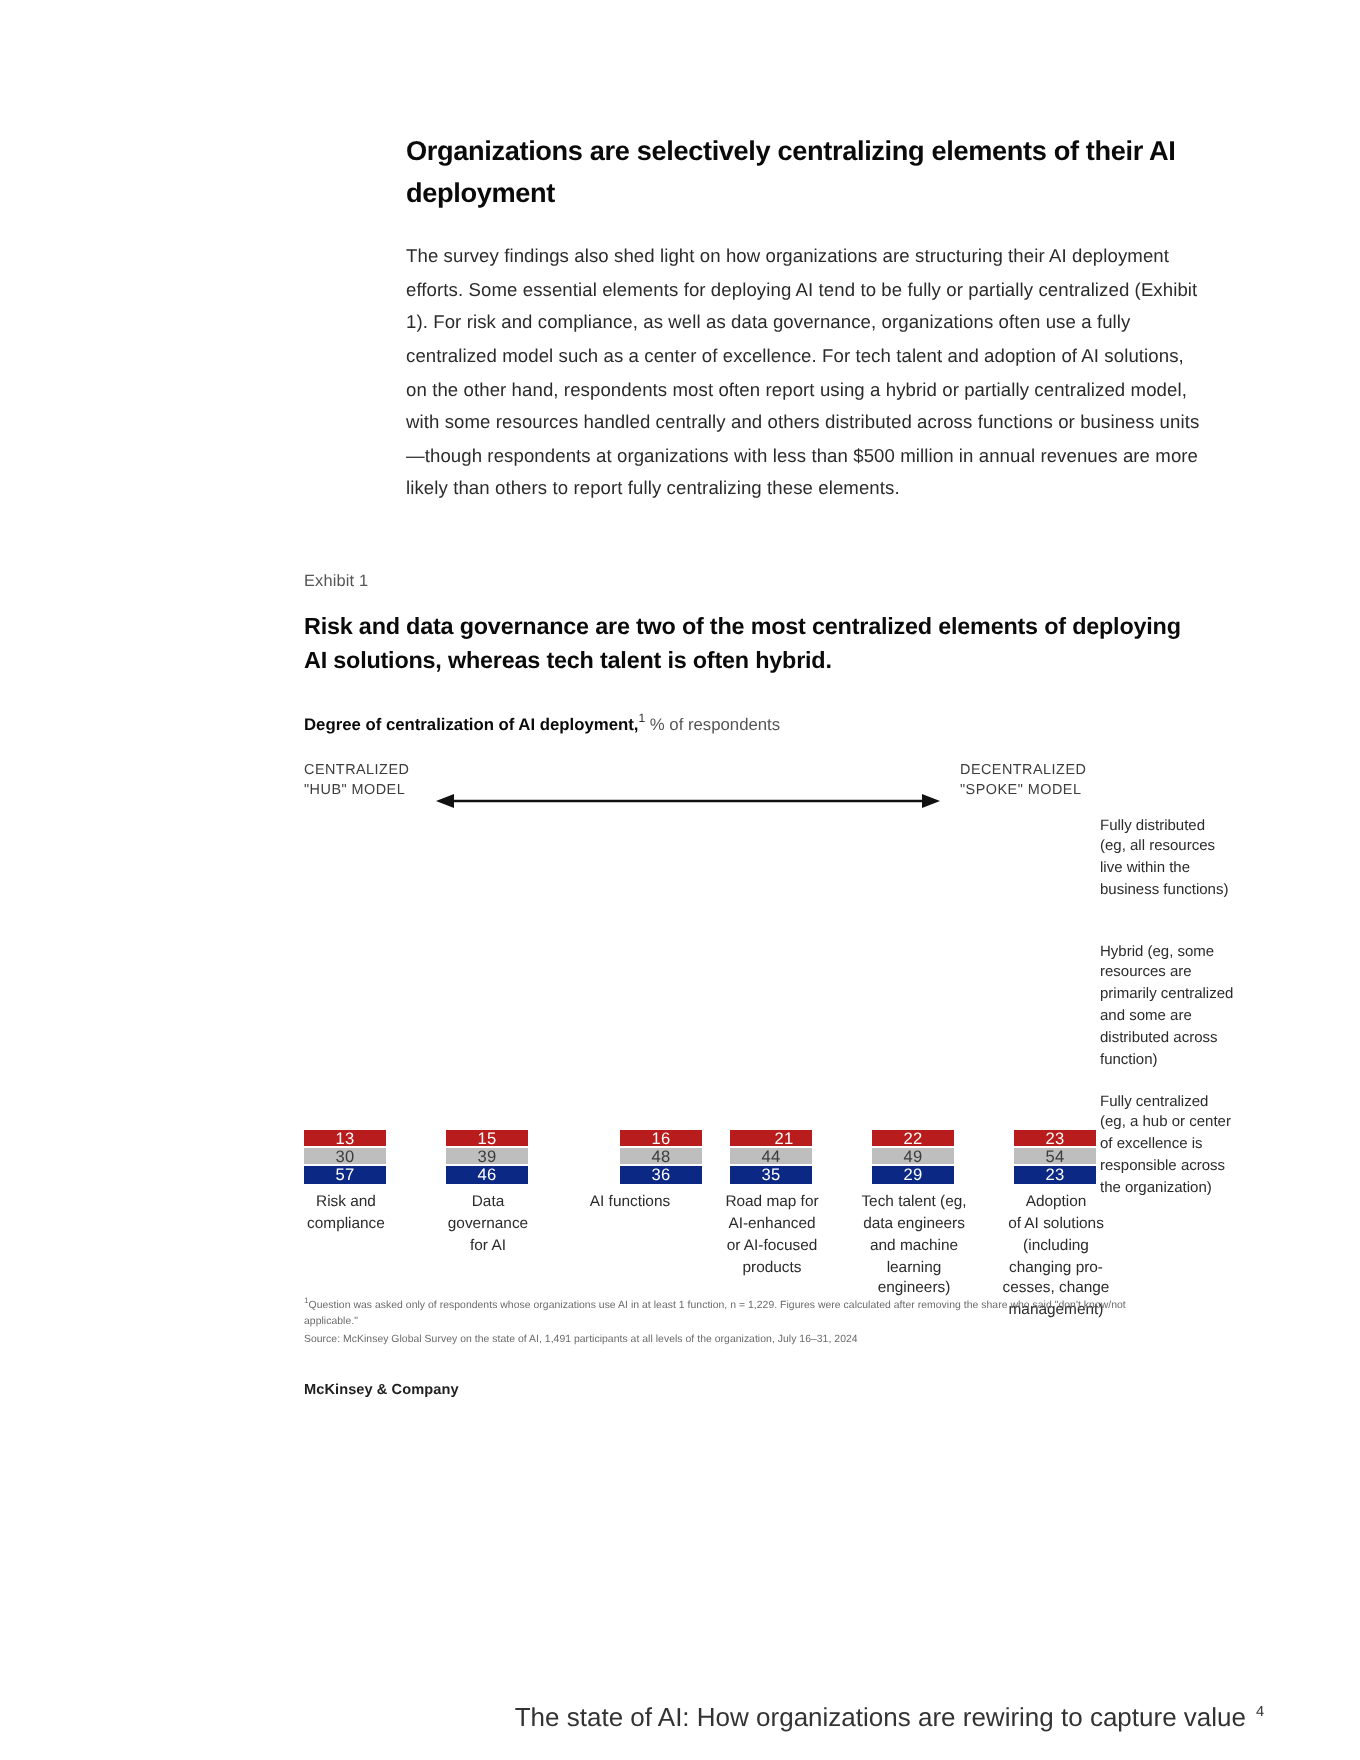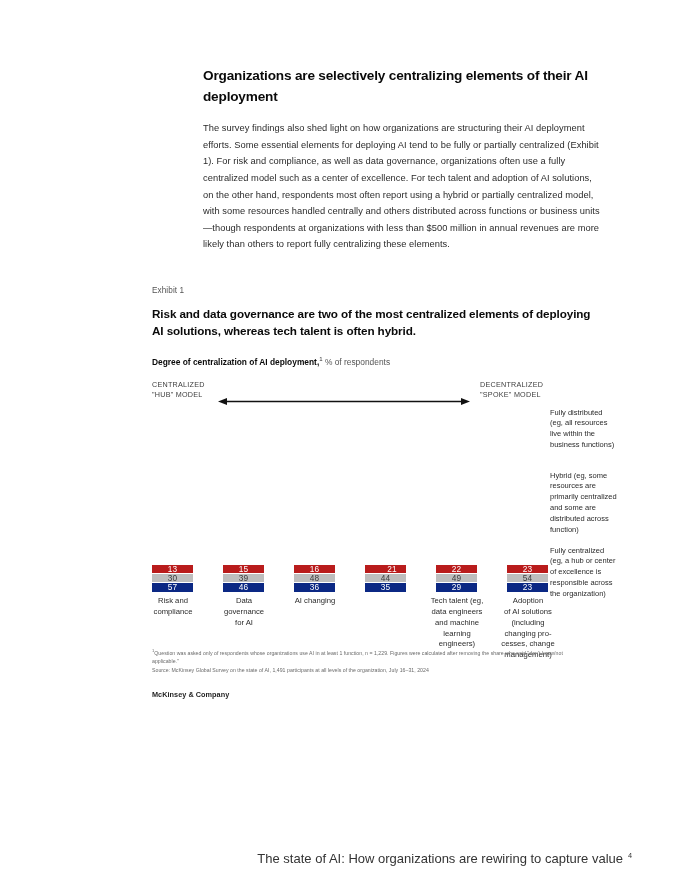--- a/index.html
+++ b/index.html
@@ -287,21 +287,21 @@
             <span class="seg-label">15</span>
           </div>
           <div class="seg s-mid" style="height:39%;">
             <span class="seg-label">39</span>
           </div>
           <div class="seg s-bot" style="height:46%;align-items:center;">
             <span class="seg-label">46</span>
           </div>
         </div>
 
-        <div class="bar-col" style="left:142px;">
+        <div class="bar-col" style="left:158px;">
           <div class="seg s-top" style="height:16%;">
             <span class="seg-label">16</span>
           </div>
           <div class="seg s-mid" style="height:48%;">
             <span class="seg-label">48</span>
           </div>
           <div class="seg s-bot" style="height:36%;">
             <span class="seg-label">36</span>
           </div>
         </div>
@@ -358,21 +358,25 @@
 responsible across
 the organization)</div>
       </div>
 
       <div class="cat-labels">
         <div class="cat" style="left:-14px;">Risk and
 compliance</div>
         <div class="cat" style="left:57px;">Data
 governance
 for AI</div>
-        <div class="cat" style="left:128px;">AI changing</div>
+        <div class="cat" style="left:128px;">AI functions</div>
+        <div class="cat" style="left:199px;">Road map for
+AI-enhanced
+or AI-focused
+products</div>
         <div class="cat" style="left:270px;">Tech talent (eg,
 data engineers
 and machine
 learning
 engineers)</div>
         <div class="cat" style="left:341px;">Adoption
 of AI solutions
 (including
 changing pro-
 cesses, change

